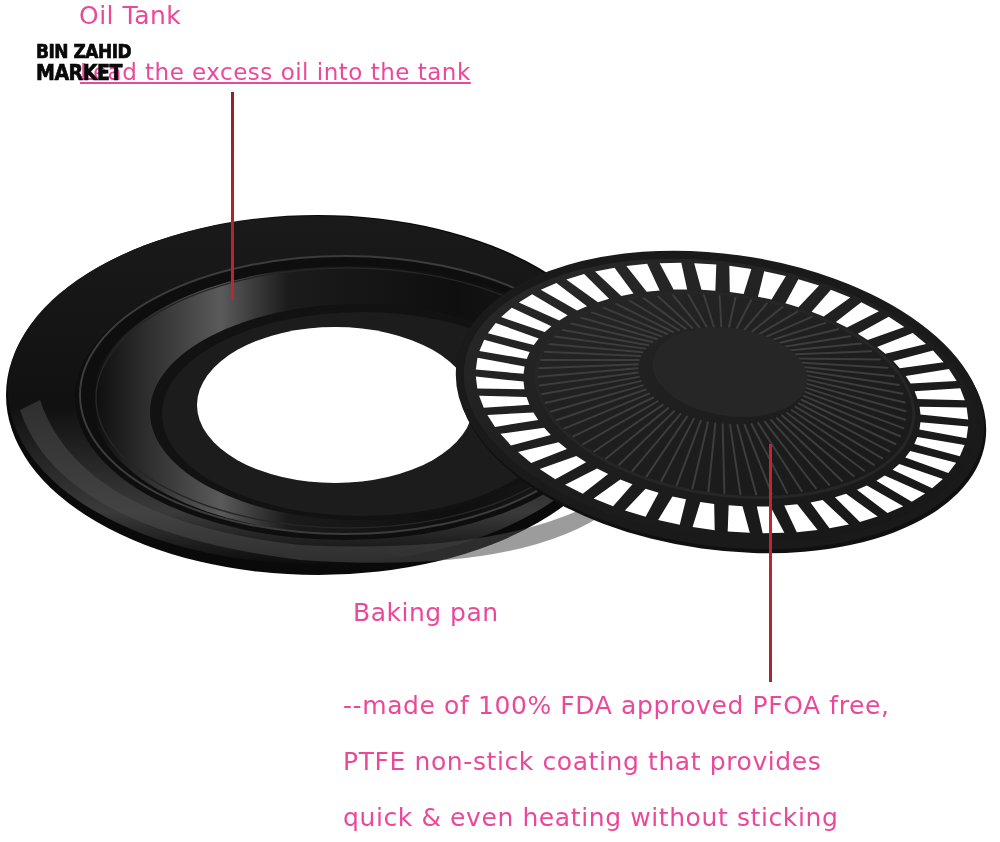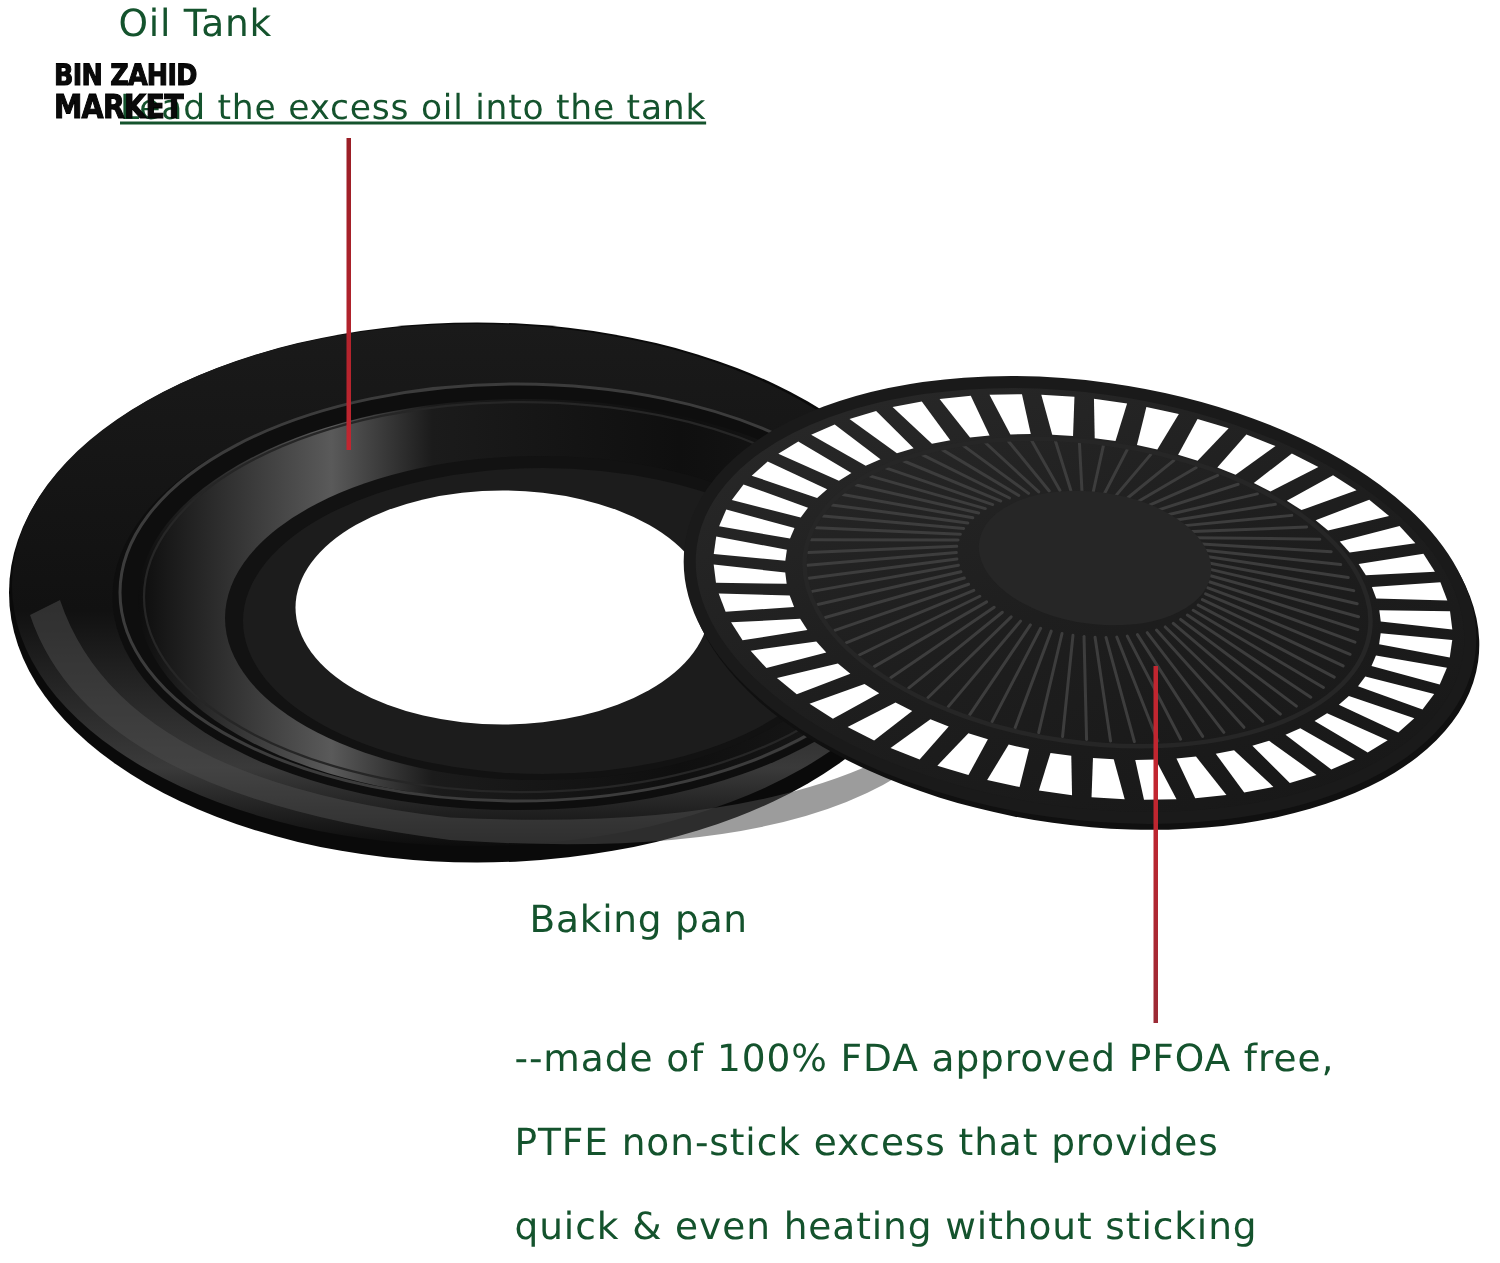--- a/index.html
+++ b/index.html
@@ -11,21 +11,21 @@
       width: 1000px;
       height: 842px;
       position: relative;
       overflow: hidden;
       font-family: "DejaVu Sans", sans-serif;
       color: #1a1a1a;
     }
     .label {
       position: absolute;
       white-space: nowrap;
-      color: #14532d;
+      color: #ec4899;
       letter-spacing: 0.5px;
     }
     .oil-title {
       left: 79px;
       top: 0px;
       font-size: 25px;
       line-height: 32px;
     }
     .oil-desc {
       left: 80px;
@@ -287,14 +287,14 @@
     <ellipse cx="720" cy="400" rx="262" ry="142" transform="rotate(8 720 400)" fill="none" stroke="#1a1a1a" stroke-width="8"></ellipse>
 
     <ellipse cx="725" cy="395" rx="190" ry="100" transform="rotate(8 725 395)" fill="none" stroke="#262626" stroke-width="3"></ellipse>
 
     <ellipse cx="730" cy="372" rx="78" ry="44" transform="rotate(8 730 372)" fill="#262626"></ellipse>
   </g>
 </svg>
 
 <div class="label pan-title">Baking pan</div>
 <div class="label pan-line pan-line1">--made of 100% FDA approved PFOA free,</div>
-<div class="label pan-line pan-line2">PTFE non-stick excess that provides</div>
+<div class="label pan-line pan-line2">PTFE non-stick coating that provides</div>
 <div class="label pan-line pan-line3">quick &amp; even heating without sticking</div>
 
 </body></html>

